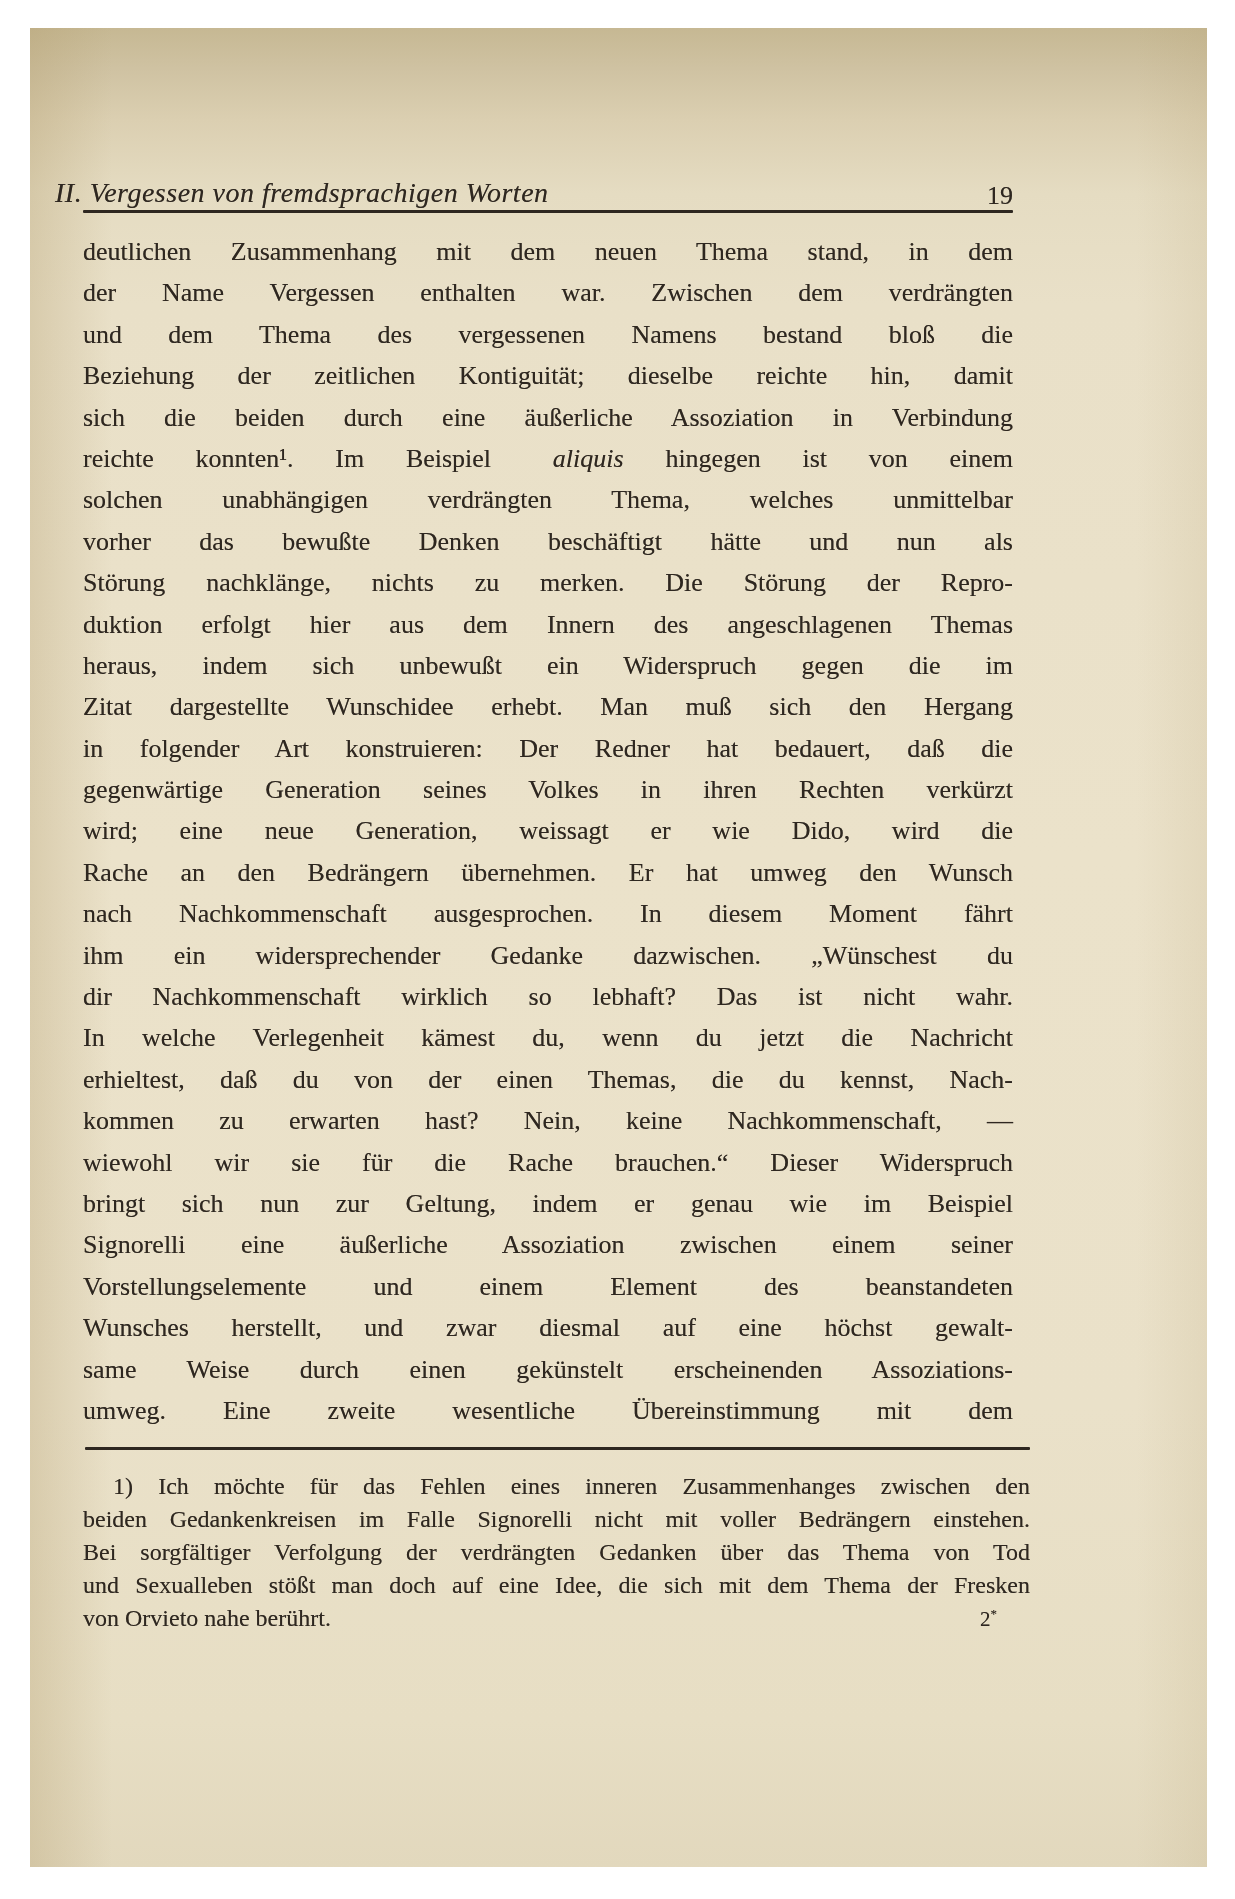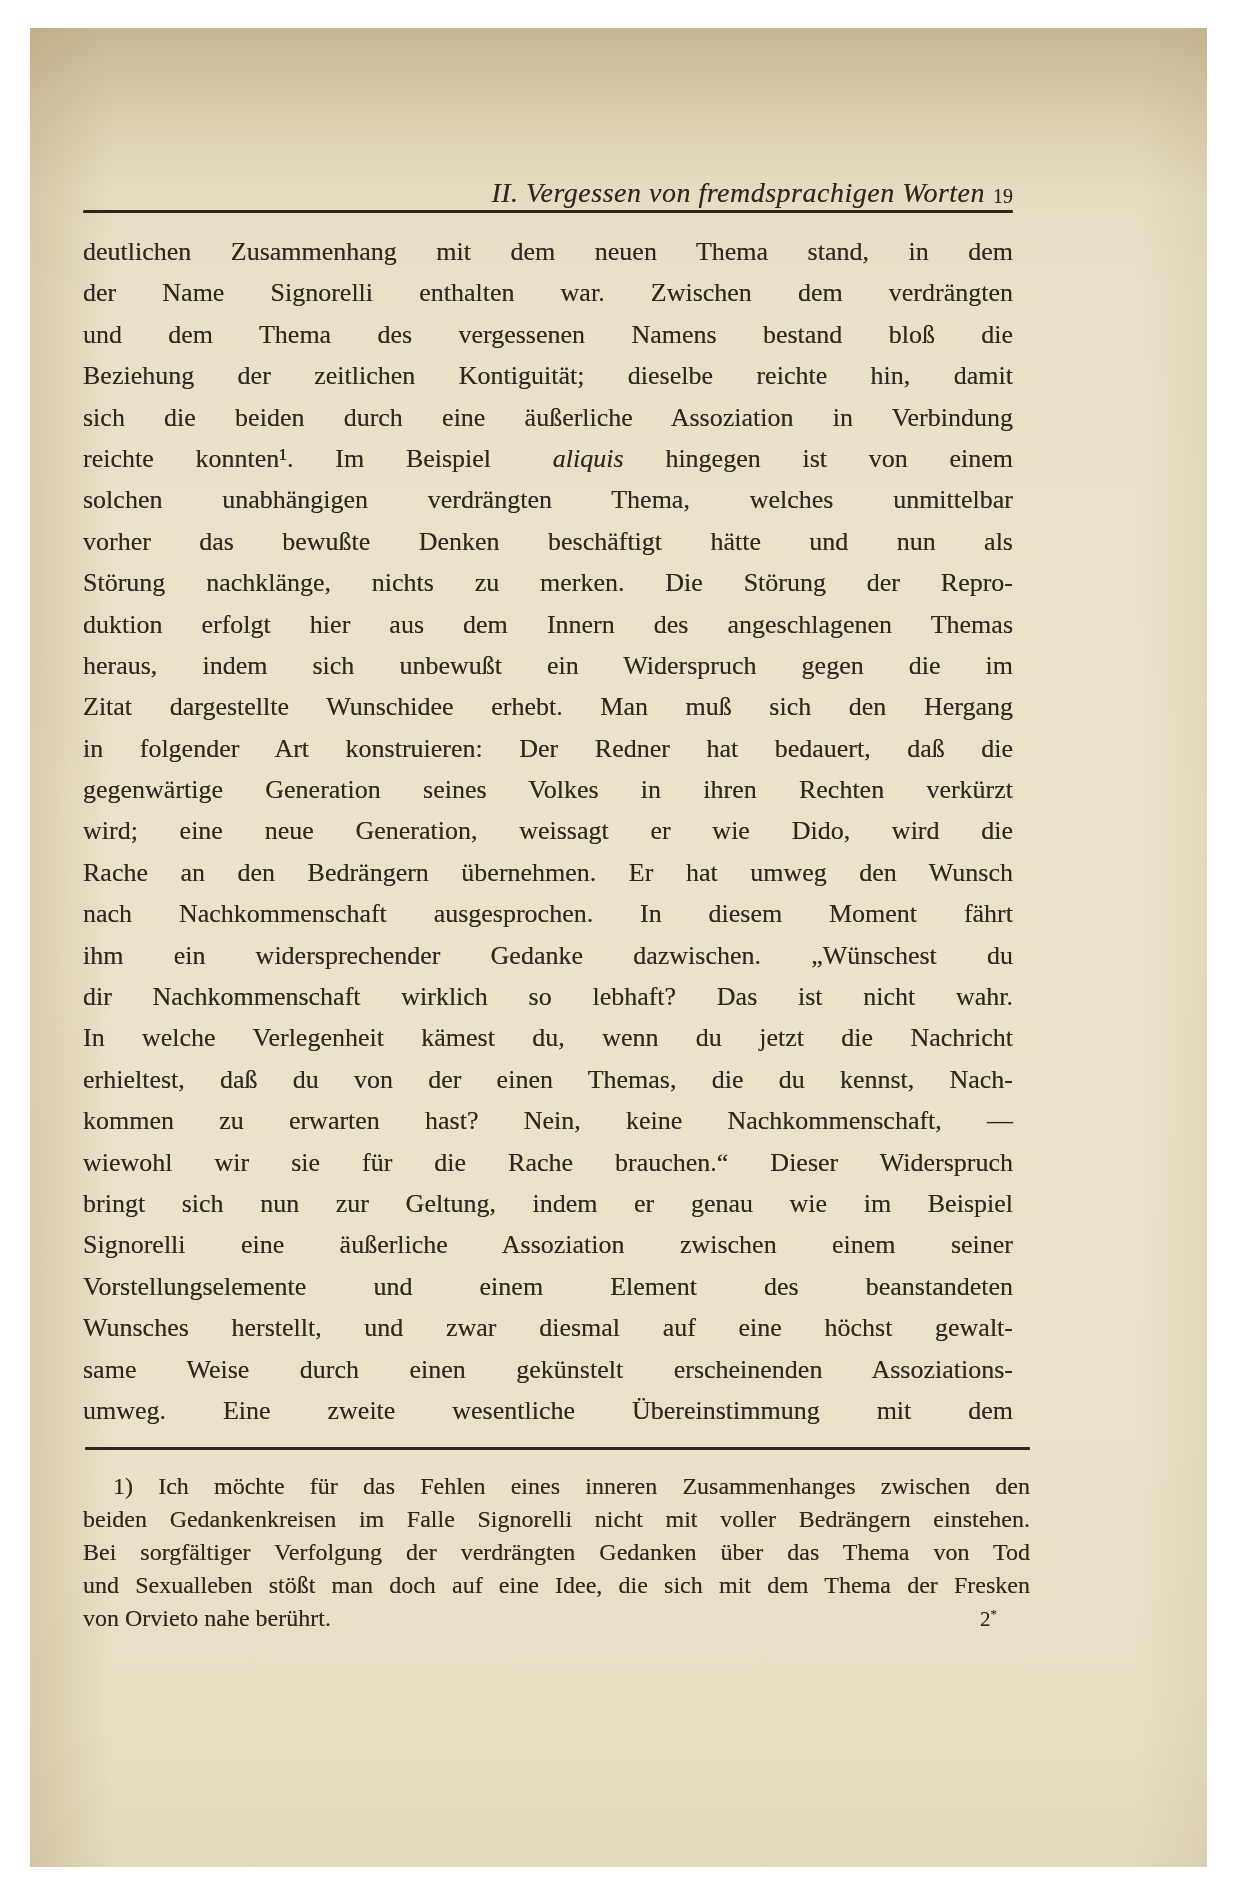--- a/index.html
+++ b/index.html
@@ -19,26 +19,26 @@
       #e9e0c8 15%, #ebe2ca 45%, #eae1c9 75%, #e7dec4 92%, #e2d8bd 100%);
   }
   .page::before{
     content:"";position:absolute;inset:0;pointer-events:none;
     background:linear-gradient(90deg,
       rgba(176,154,106,0.30) 0%, rgba(176,154,106,0) 7%,
       rgba(176,154,106,0) 94%, rgba(176,154,106,0.14) 100%);
   }
   .header{position:absolute;top:146px;left:53px;width:930px;height:38px;color:var(--ink);}
   .running-title{
-    display:block;text-align:right;transform:translateX(-28px);
+    display:block;text-align:left;transform:translateX(-28px);
     font-style:italic;font-size:28px;line-height:38px;letter-spacing:0.5px;
     text-shadow:0 0 0.5px rgba(46,39,32,0.55);
   }
   .page-number{
-    position:absolute;right:0;top:6px;font-size:20px;line-height:32px;
+    position:absolute;right:0;top:6px;font-size:26px;line-height:32px;
     text-shadow:0 0 0.5px rgba(46,39,32,0.55);
   }
   .rule{position:absolute;background:var(--ink);height:3px;border-radius:1px;}
   .rule.header-rule{top:182px;left:53px;width:930px;}
   .rule.footnote-rule{top:1419px;left:55px;width:945px;height:3px;}
   .body-block{
     position:absolute;top:203px;left:53px;width:930px;color:var(--ink);
     font-size:26px;line-height:41.4px;
     text-shadow:0 0 0.5px rgba(46,39,32,0.5);
   }
@@ -68,21 +68,21 @@
 
   <div class="header">
     <span class="running-title">II. Vergessen von fremdsprachigen Worten</span>
     <span class="page-number">19</span>
   </div>
 
   <div class="rule header-rule"></div>
 
   <div class="body-block">
     <div class="bl">deutlichen Zusammenhang mit dem neuen Thema stand, in dem</div>
-    <div class="bl">der Name Signorelli enthalten war. Zwischen dem verdrängten</div>
+    <div class="bl">der Name Vergessen enthalten war. Zwischen dem verdrängten</div>
     <div class="bl">und dem Thema des vergessenen Namens bestand bloß die</div>
     <div class="bl">Beziehung der zeitlichen Kontiguität; dieselbe reichte hin, damit</div>
     <div class="bl">sich die beiden durch eine äußerliche Assoziation in Verbindung</div>
     <div class="bl"><span>reichte konnten¹. Im Beispiel </span><span class="it">aliquis</span><span> hingegen ist von einem</span></div>
     <div class="bl">solchen unabhängigen verdrängten Thema, welches unmittelbar</div>
     <div class="bl">vorher das bewußte Denken beschäftigt hätte und nun als</div>
     <div class="bl">Störung nachklänge, nichts zu merken. Die Störung der Repro-</div>
     <div class="bl">duktion erfolgt hier aus dem Innern des angeschlagenen Themas</div>
     <div class="bl">heraus, indem sich unbewußt ein Widerspruch gegen die im</div>
     <div class="bl">Zitat dargestellte Wunschidee erhebt. Man muß sich den Hergang</div>

